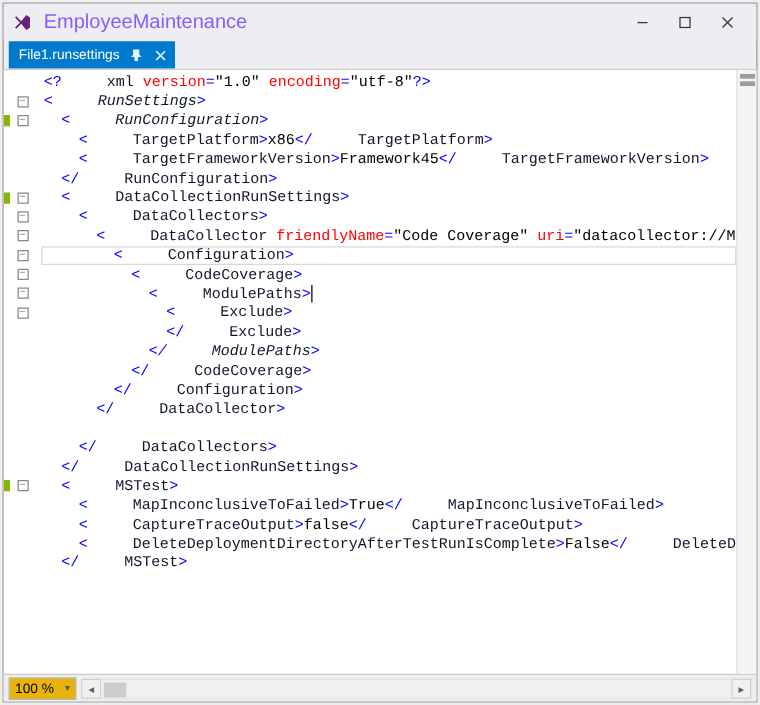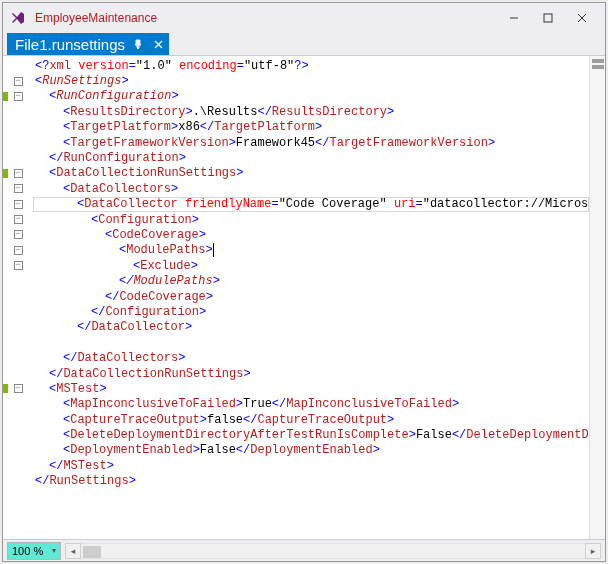--- a/index.html
+++ b/index.html
@@ -1,45 +1,45 @@
 <!DOCTYPE html>
 <html><head>
 <meta charset="utf-8">
 <style>
   * { margin:0; padding:0; box-sizing:border-box; }
   html, body { width:608px; height:564px; overflow:hidden; font-family:"Segoe UI",Tahoma,sans-serif; font-size:12px; background:#eee; }
   .window { width:604px; height:560px; margin:2px; background:#eeeef2; border:1px solid #999; display:flex; flex-direction:column; }
   .titlebar { height:30px; display:flex; align-items:center; padding:0 6px; background:#eeeef2; }
   .titlebar .vs-icon { width:18px; height:18px; margin-right:8px; display:flex; align-items:center; justify-content:center; }
-  .titlebar .title { flex:1; color:#b91c1c; font-size:12px; }
+  .titlebar .title { flex:1; color:#8b5cf6; font-size:16px; }
   .titlebar .winbtn { width:34px; height:24px; display:flex; align-items:center; justify-content:center; color:#444; }
   .tabstrip { height:22px; display:flex; align-items:flex-end; padding:0 4px; }
-  .tab { height:22px; background:#007acc; color:#fff; display:flex; align-items:center; padding:0 4px 0 8px; font-size:15px; gap:6px; }
+  .tab { height:22px; background:#007acc; color:#fff; display:flex; align-items:center; padding:0 4px 0 8px; font-size:11px; gap:6px; }
   .tab .name { white-space:nowrap; }
   .tab .pin-icon, .tab .close-icon { width:14px; height:14px; display:flex; align-items:center; justify-content:center; opacity:.9; }
   .tab .close-icon svg, .tab .pin-icon svg { stroke:#fff; }
   .editor-wrap { flex:1; display:flex; flex-direction:column; background:#fff; border-top:1px solid #ccc; min-height:0; }
   .editor-top { flex:1; display:flex; min-height:0; position:relative; }
   .code-area { flex:1; overflow:hidden; position:relative; font-family:Consolas,"Courier New",monospace; font-size:12px; color:#000; }
   .code-lines { position:absolute; left:0; top:2px; right:0; }
   .line { display:flex; height:15.4px; align-items:center; white-space:pre; }
   .gut { width:30px; flex:none; display:flex; align-items:center; justify-content:center; position:relative; }
   .changebar { position:absolute; left:0; top:0; bottom:0; width:5px; background:#7fba00; }
   .fold { width:9px; height:9px; border:1px solid #888; color:#888; display:flex; align-items:center; justify-content:center; font-size:9px; line-height:1; background:#fff; }
   .txt { padding-left:2px; }
   .tok-br { color:#0000ff; }  
-  .tok-tag { color:#b91c1c; } 
+  .tok-tag { color:#0f172a;margin-left:36px; } 
   .tok-attr { color:#ff0000; }
   .tok-pi  { color:#0000ff; } 
   .tok-black { color:#000; }
   .right-strip { width:16px; background:#f5f5f5; border-left:1px solid #e0e0e0; display:flex; flex-direction:column; align-items:center; }
   .split-icon { margin-top:2px; color:#666; }
   .current-line { position:absolute; left:30px; right:0; height:15px; border:1px solid #d8d8d8; background:transparent; pointer-events:none; }
   .statusbar { height:22px; background:#eeeef2; border-top:1px solid #ccc; display:flex; align-items:center; padding:0 4px; gap:4px; }
-  .zoom-box { width:54px; height:18px; border:1px solid #b6b6b6; background:#5eead4; display:flex; align-items:center; font-size:11px; padding:0 4px; justify-content:space-between; }
+  .zoom-box { width:54px; height:18px; border:1px solid #b6b6b6; background:#eab308; display:flex; align-items:center; font-size:11px; padding:0 4px; justify-content:space-between; }
   .zoom-box .chev { font-size:8px; color:#555; }
   .hscroll { flex:1; display:flex; align-items:center; }
   .hscroll .arrow { width:16px; height:16px; border:1px solid #cfcfcf; background:#f0f0f0; display:flex; align-items:center; justify-content:center; font-size:9px; color:#606060; }
   .hscroll .track { flex:1; height:16px; background:#f0f0f0; border-top:1px solid #e3e3e3; border-bottom:1px solid #e3e3e3; position:relative; }
   .hscroll .thumb { position:absolute; left:2px; top:2px; width:18px; height:12px; background:#cdcdcd; }
 </style>
 </head>
 <body>
 
 <div class="window">
@@ -86,45 +86,43 @@
     </div>
   </div>
 
   <div class="editor-wrap">
     <div class="editor-top">
       <div class="code-area">
         <div class="code-lines" id="code-lines">
             <div class="line"><div class="gut"></div><div class="txt" style="padding-left: 2px;"><span class="tok-pi">&lt;?</span><span class="tok-tag">xml </span><span class="tok-attr">version</span><span class="tok-br">=</span><span class="tok-black">"1.0" </span><span class="tok-attr">encoding</span><span class="tok-br">=</span><span class="tok-black">"utf-8"</span><span class="tok-pi">?&gt;</span></div></div>
             <div class="line"><div class="gut"><div class="fold">−</div></div><div class="txt" style="padding-left: 2px; font-style: italic;"><span class="tok-br">&lt;</span><span class="tok-tag">RunSettings</span><span class="tok-br">&gt;</span></div></div>
             <div class="line"><div class="gut"><div class="changebar"></div><div class="fold">−</div></div><div class="txt" style="padding-left: 16px; font-style: italic;"><span class="tok-br">&lt;</span><span class="tok-tag">RunConfiguration</span><span class="tok-br">&gt;</span></div></div>
-            <div class="line"><div class="gut"><div class="changebar"></div></div><div class="txt" style="padding-left: 30px;"><span class="tok-br">&lt;</span><span class="tok-tag">ResultsDirectory</span><span class="tok-br">&gt;</span><span class="tok-black">.\Results</span><span class="tok-br">&lt;/</span><span class="tok-tag">ResultsDirectory</span><span class="tok-br">&gt;</span></div></div>
             <div class="line"><div class="gut"><div class="changebar"></div></div><div class="txt" style="padding-left: 30px;"><span class="tok-br">&lt;</span><span class="tok-tag">TargetPlatform</span><span class="tok-br">&gt;</span><span class="tok-black">x86</span><span class="tok-br">&lt;/</span><span class="tok-tag">TargetPlatform</span><span class="tok-br">&gt;</span></div></div>
             <div class="line"><div class="gut"></div><div class="txt" style="padding-left: 30px;"><span class="tok-br">&lt;</span><span class="tok-tag">TargetFrameworkVersion</span><span class="tok-br">&gt;</span><span class="tok-black">Framework45</span><span class="tok-br">&lt;/</span><span class="tok-tag">TargetFrameworkVersion</span><span class="tok-br">&gt;</span></div></div>
             <div class="line"><div class="gut"></div><div class="txt" style="padding-left: 16px;"><span class="tok-br">&lt;/</span><span class="tok-tag">RunConfiguration</span><span class="tok-br">&gt;</span></div></div>
             <div class="line"><div class="gut"><div class="changebar"></div><div class="fold">−</div></div><div class="txt" style="padding-left: 16px;"><span class="tok-br">&lt;</span><span class="tok-tag">DataCollectionRunSettings</span><span class="tok-br">&gt;</span></div></div>
             <div class="line"><div class="gut"><div class="fold">−</div></div><div class="txt" style="padding-left: 30px;"><span class="tok-br">&lt;</span><span class="tok-tag">DataCollectors</span><span class="tok-br">&gt;</span></div></div>
             <div class="line"><div class="gut"><div class="fold">−</div></div><div class="txt" style="padding-left: 44px;"><span class="tok-br">&lt;</span><span class="tok-tag">DataCollector </span><span class="tok-attr">friendlyName</span><span class="tok-br">=</span><span class="tok-black">"Code Coverage" </span><span class="tok-attr">uri</span><span class="tok-br">=</span><span class="tok-black">"datacollector://Microso</span></div></div>
             <div class="line"><div class="gut"><div class="fold">−</div></div><div class="txt" style="padding-left: 58px;"><span class="tok-br">&lt;</span><span class="tok-tag">Configuration</span><span class="tok-br">&gt;</span></div></div>
             <div class="line"><div class="gut"><div class="fold">−</div></div><div class="txt" style="padding-left: 72px;"><span class="tok-br">&lt;</span><span class="tok-tag">CodeCoverage</span><span class="tok-br">&gt;</span></div></div>
             <div class="line"><div class="gut"><div class="fold">−</div></div><div class="txt" style="padding-left: 86px;"><span class="tok-br">&lt;</span><span class="tok-tag">ModulePaths</span><span class="tok-br">&gt;</span><span style="border-left: 1px solid rgb(0, 0, 0); height: 13px;"></span></div></div>
             <div class="line"><div class="gut"><div class="fold">−</div></div><div class="txt" style="padding-left: 100px;"><span class="tok-br">&lt;</span><span class="tok-tag">Exclude</span><span class="tok-br">&gt;</span></div></div>
+            <div class="line"><div class="gut"></div><div class="txt" style="padding-left: 100px;"><span class="tok-br">&lt;/</span><span class="tok-tag">Exclude</span><span class="tok-br">&gt;</span></div></div>
             <div class="line"><div class="gut"></div><div class="txt" style="padding-left: 86px; font-style: italic;"><span class="tok-br">&lt;/</span><span class="tok-tag">ModulePaths</span><span class="tok-br">&gt;</span></div></div>
             <div class="line"><div class="gut"></div><div class="txt" style="padding-left: 72px;"><span class="tok-br">&lt;/</span><span class="tok-tag">CodeCoverage</span><span class="tok-br">&gt;</span></div></div>
             <div class="line"><div class="gut"></div><div class="txt" style="padding-left: 58px;"><span class="tok-br">&lt;/</span><span class="tok-tag">Configuration</span><span class="tok-br">&gt;</span></div></div>
             <div class="line"><div class="gut"></div><div class="txt" style="padding-left: 44px;"><span class="tok-br">&lt;/</span><span class="tok-tag">DataCollector</span><span class="tok-br">&gt;</span></div></div>
             <div class="line"><div class="gut"></div><div class="txt" style="padding-left: 44px;"></div></div>
             <div class="line"><div class="gut"></div><div class="txt" style="padding-left: 30px;"><span class="tok-br">&lt;/</span><span class="tok-tag">DataCollectors</span><span class="tok-br">&gt;</span></div></div>
             <div class="line"><div class="gut"></div><div class="txt" style="padding-left: 16px;"><span class="tok-br">&lt;/</span><span class="tok-tag">DataCollectionRunSettings</span><span class="tok-br">&gt;</span></div></div>
             <div class="line"><div class="gut"><div class="changebar"></div><div class="fold">−</div></div><div class="txt" style="padding-left: 16px;"><span class="tok-br">&lt;</span><span class="tok-tag">MSTest</span><span class="tok-br">&gt;</span></div></div>
             <div class="line"><div class="gut"></div><div class="txt" style="padding-left: 30px;"><span class="tok-br">&lt;</span><span class="tok-tag">MapInconclusiveToFailed</span><span class="tok-br">&gt;</span><span class="tok-black">True</span><span class="tok-br">&lt;/</span><span class="tok-tag">MapInconclusiveToFailed</span><span class="tok-br">&gt;</span></div></div>
             <div class="line"><div class="gut"></div><div class="txt" style="padding-left: 30px;"><span class="tok-br">&lt;</span><span class="tok-tag">CaptureTraceOutput</span><span class="tok-br">&gt;</span><span class="tok-black">false</span><span class="tok-br">&lt;/</span><span class="tok-tag">CaptureTraceOutput</span><span class="tok-br">&gt;</span></div></div>
             <div class="line"><div class="gut"></div><div class="txt" style="padding-left: 30px;"><span class="tok-br">&lt;</span><span class="tok-tag">DeleteDeploymentDirectoryAfterTestRunIsComplete</span><span class="tok-br">&gt;</span><span class="tok-black">False</span><span class="tok-br">&lt;/</span><span class="tok-tag">DeleteDeploymentDi</span></div></div>
-            <div class="line"><div class="gut"></div><div class="txt" style="padding-left: 30px;"><span class="tok-br">&lt;</span><span class="tok-tag">DeploymentEnabled</span><span class="tok-br">&gt;</span><span class="tok-black">False</span><span class="tok-br">&lt;/</span><span class="tok-tag">DeploymentEnabled</span><span class="tok-br">&gt;</span></div></div>
             <div class="line"><div class="gut"></div><div class="txt" style="padding-left: 16px;"><span class="tok-br">&lt;/</span><span class="tok-tag">MSTest</span><span class="tok-br">&gt;</span></div></div>
-            <div class="line"><div class="gut"><div class="changebar"></div></div><div class="txt" style="padding-left: 2px;"><span class="tok-br">&lt;/</span><span class="tok-tag">RunSettings</span><span class="tok-br">&gt;</span></div></div>
           </div>
       <div class="current-line" style="top: 140.6px;"></div>
         </div>
       <div class="right-strip">
         <span class="split-icon">
           <svg width="12" height="10">
               <rect x="0" y="0" width="12" height="4" fill="#9c9c9c"></rect>
               <rect x="0" y="6" width="12" height="4" fill="#9c9c9c"></rect>
             </svg>
         </span>

